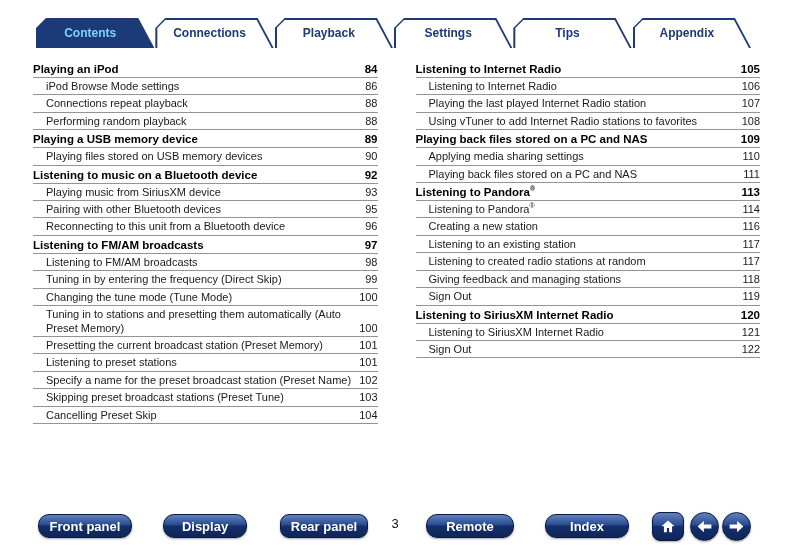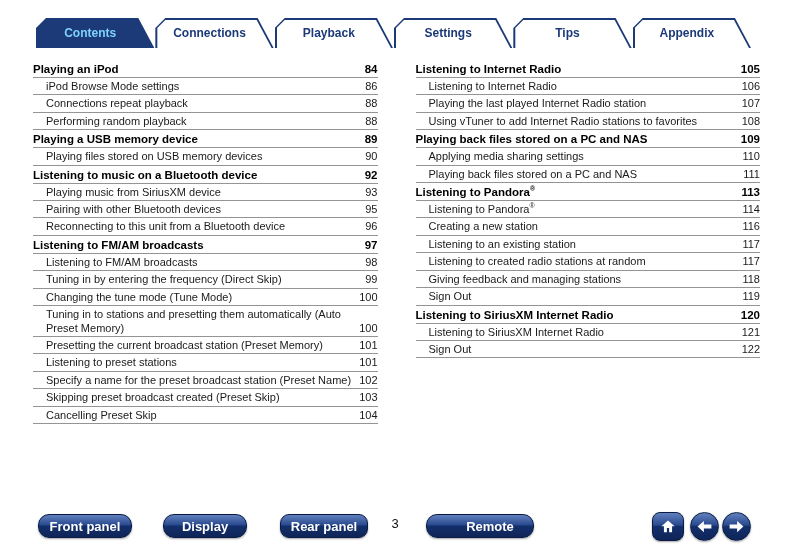--- a/index.html
+++ b/index.html
@@ -61,21 +61,21 @@
     position:absolute;top:2px;height:22px;border-radius:11px;
     background:linear-gradient(#6080bd 0%, #2a4a90 45%, #132f6b 50%, #0f2558 100%);
     border:1px solid #0a1c45;color:#fff;font-weight:bold;font-size:13px;
     display:flex;align-items:center;justify-content:center;cursor:pointer;
     box-shadow:0 1px 2px rgba(0,0,0,0.35);
     font-family:"Liberation Sans", sans-serif;
   }
   .fbtn-0{left:38px;width:92px;}
   .fbtn-1{left:163px;width:82px;}
   .fbtn-2{left:280px;width:86px;border-radius:9px;}
-  .fbtn-3{left:426px;width:86px;padding-left:20px;}
+  .fbtn-3{left:426px;width:86px;}
   .fbtn-4{left:545px;width:82px;}
   .page-num{
     position:absolute;left:375px;top:4px;width:40px;text-align:center;
     font-size:13px;color:#111;
   }
   .icon-btn{
     position:absolute;top:0;height:27px;cursor:pointer;
     background:linear-gradient(#6080bd 0%, #2a4a90 45%, #132f6b 50%, #0f2558 100%);
     border:1px solid #0a1c45;display:flex;align-items:center;justify-content:center;
     box-shadow:0 1px 2px rgba(0,0,0,0.35);
@@ -183,21 +183,21 @@
       </div>
       <div class="toc-row sub">
         <span class="toc-title">Listening to preset stations</span>
         <span class="toc-page">101</span>
       </div>
       <div class="toc-row sub">
         <span class="toc-title">Specify a name for the preset broadcast station (Preset Name)</span>
         <span class="toc-page">102</span>
       </div>
       <div class="toc-row sub">
-        <span class="toc-title">Skipping preset broadcast created (Preset Skip)</span>
+        <span class="toc-title">Skipping preset broadcast stations (Preset Tune)</span>
         <span class="toc-page">103</span>
       </div>
       <div class="toc-row sub">
         <span class="toc-title">Cancelling Preset Skip</span>
         <span class="toc-page">104</span>
       </div>
     </div>
   <div class="toc-col">
       <div class="toc-row heading">
         <span class="toc-title">Listening to Internet Radio</span>
@@ -291,13 +291,14 @@
     <span>
       <svg width="15" height="13" viewBox="0 0 24 20">
         <path d="M13 1 L23 10 L13 19 V13.2 H1 V6.8 H13 Z" fill="#ffffff"></path>
       </svg>
     </span>
   </div>
 <div class="fbtn fbtn-0">Front panel</div>
     <div class="fbtn fbtn-1">Display</div>
     <div class="fbtn fbtn-2">Rear panel</div>
     <div class="fbtn fbtn-3">Remote</div>
+    <div class="fbtn fbtn-4">Index</div>
   </div>
 
 </body></html>

